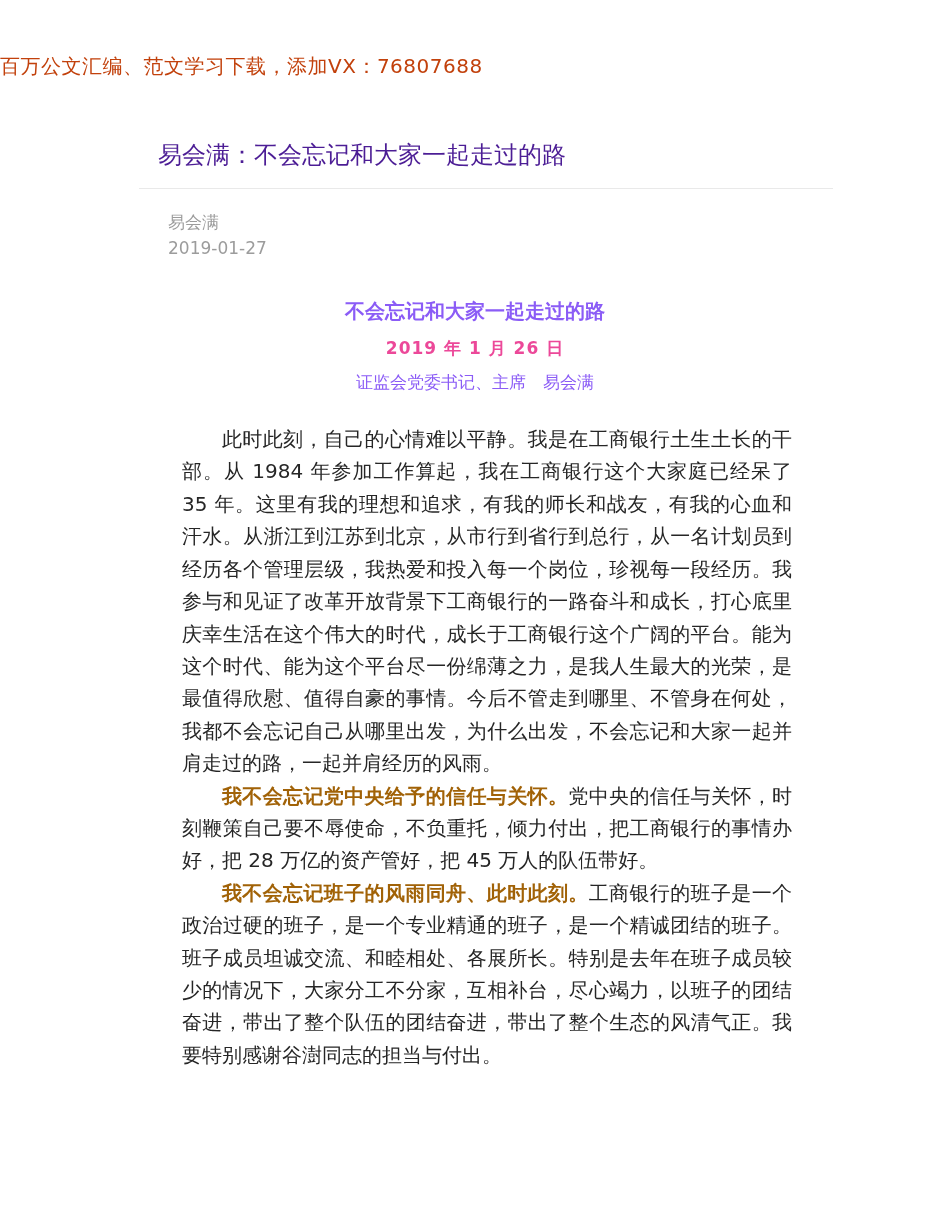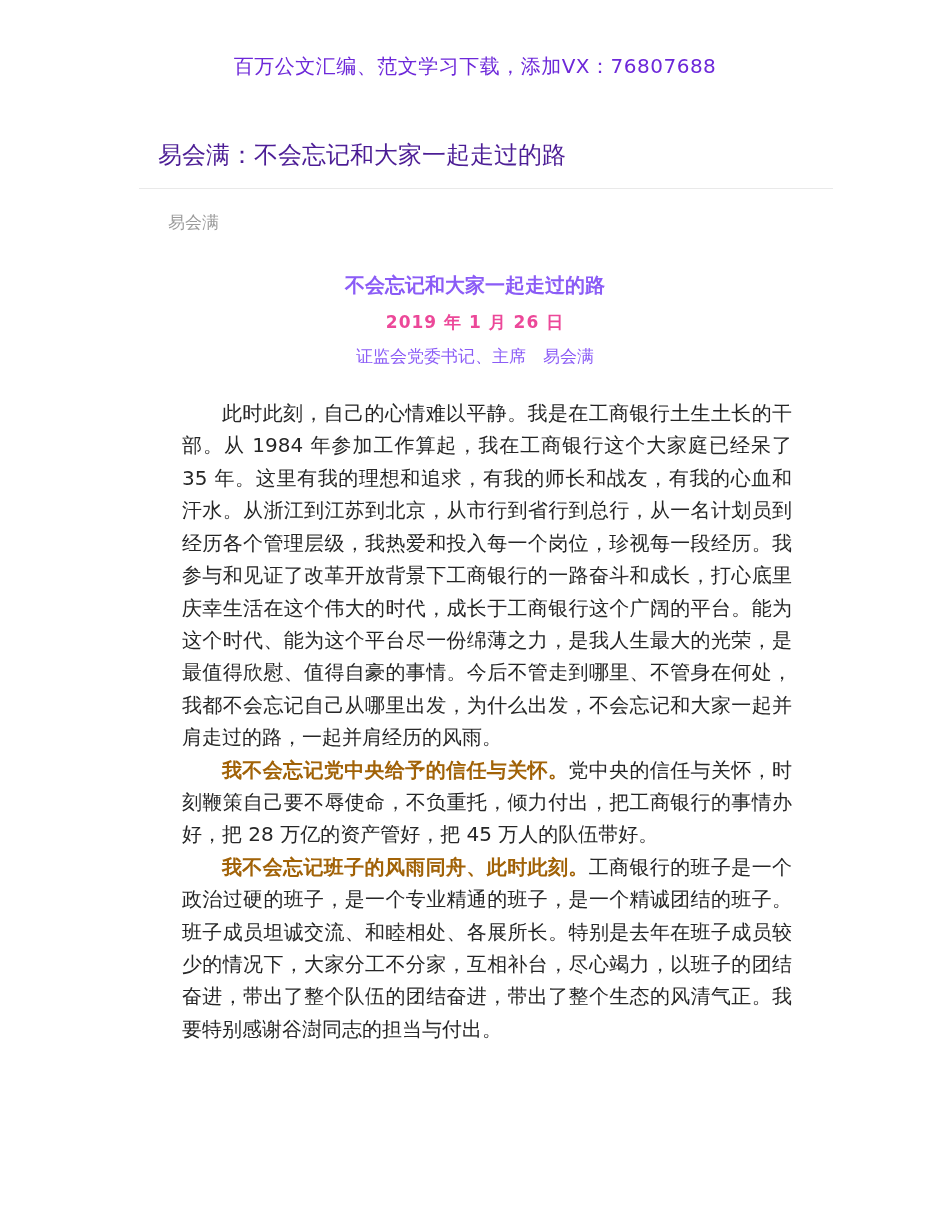--- a/index.html
+++ b/index.html
@@ -9,24 +9,24 @@
   }
   body {
     width: 950px;
     height: 1230px;
     position: relative;
     font-family: "DejaVu Sans", "Liberation Sans", sans-serif;
     overflow: hidden;
   }
   .promo-banner {
     padding-top: 54px;
-    text-align: center;
+    text-align: left;
     font-size: 20px;
     line-height: 24px;
-    color: #6d28d9;
+    color: #c2410c;
     letter-spacing: 0.5px;
   }
   .article {
     margin-left: 139px;
     margin-top: 60px;
     width: 694px;
   }
   .article-title {
     margin-left: 19px;
     font-size: 24px;
@@ -99,20 +99,21 @@
 <div class="promo-banner">百万公文汇编、范文学习下载，添加VX：76807688</div>
 
 <div class="article">
 
   <h1 class="article-title">易会满：不会忘记和大家一起走过的路</h1>
 
   <hr class="title-divider">
 
   <div class="article-meta">
     <div>易会满</div>
+    <div>2019-01-27</div>
   </div>
 
   <div class="body-area">
 
     <div class="heading-block">
       <div class="heading-red">不会忘记和大家一起走过的路</div>
       <div class="heading-date">2019 年 1 月 26 日</div>
       <div class="heading-byline">证监会党委书记、主席　易会满</div>
     </div>
 

